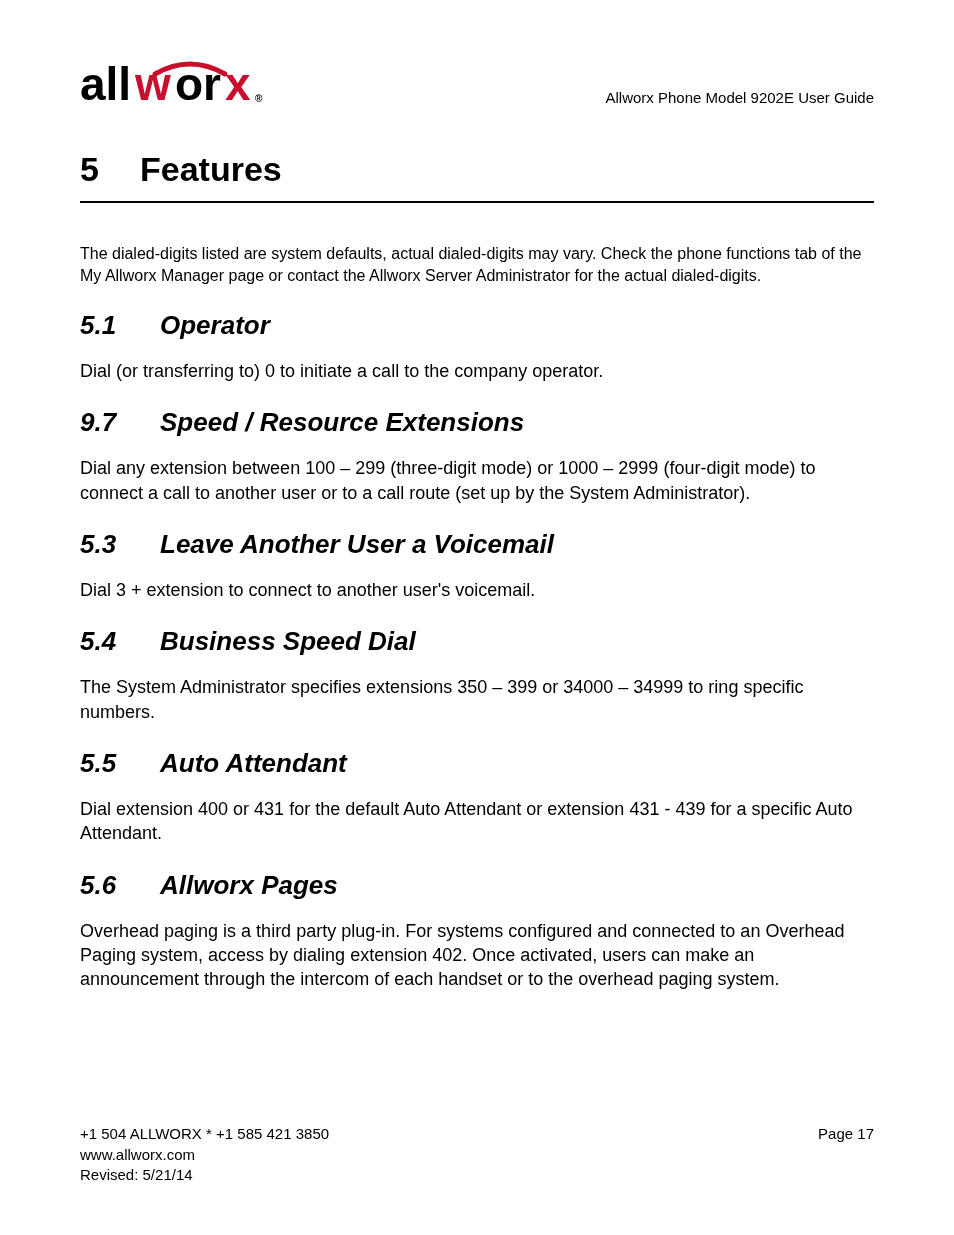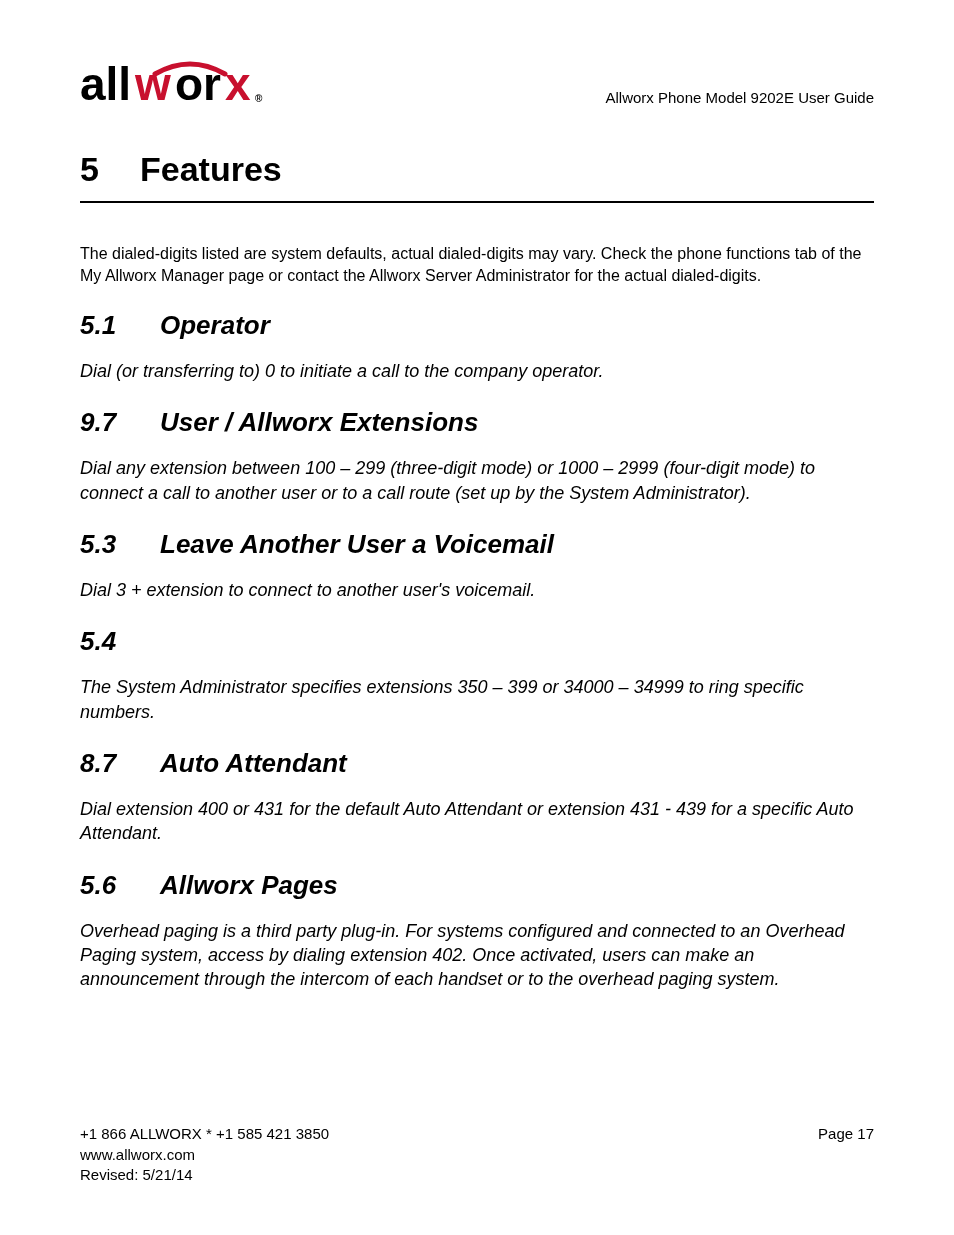--- a/index.html
+++ b/index.html
@@ -48,21 +48,20 @@
     margin-top: 24px;
     margin-bottom: 18px;
     display: flex;
     font-style: italic;
   }
   .section-heading .num { width: 80px; display: inline-block; }
   .section-body {
     font-size: 18px;
     line-height: 1.35;
     margin-bottom: 10px;
-    font-style: italic;
   }
   .footer {
     position: absolute;
     bszínze: #000;
     left: 80px;
     right: 80px;
     bottom: 50px;
     font-size: 15px;
     line-height: 1.35;
   }
@@ -96,47 +95,48 @@
 <p class="intro">The dialed-digits listed are system defaults, actual dialed-digits may vary. Check the phone functions tab of the My Allworx Manager page or contact the Allworx Server Administrator for the actual dialed-digits.</p>
 
 <h2 class="section-heading">
   <span class="num">5.1</span>
   <span>Operator</span>
 </h2>
 <p class="section-body">Dial (or transferring to) 0 to initiate a call to the company operator.</p>
 
 <h2 class="section-heading">
   <span class="num">9.7</span>
-  <span>User / Allworx Extensions</span>
+  <span>Speed / Resource Extensions</span>
 </h2>
 <p class="section-body">Dial any extension between 100 – 299 (three-digit mode) or 1000 – 2999 (four-digit mode) to connect a call to another user or to a call route (set up by the System Administrator).</p>
 
 <h2 class="section-heading">
   <span class="num">5.3</span>
   <span>Leave Another User a Voicemail</span>
 </h2>
 <p class="section-body">Dial 3 + extension to connect to another user's voicemail.</p>
 
 <h2 class="section-heading">
   <span class="num">5.4</span>
+  <span>Business Speed Dial</span>
 </h2>
 <p class="section-body">The System Administrator specifies extensions 350 – 399 or 34000 – 34999 to ring specific numbers.</p>
 
 <h2 class="section-heading">
-  <span class="num">8.7</span>
+  <span class="num">5.5</span>
   <span>Auto Attendant</span>
 </h2>
 <p class="section-body">Dial extension 400 or 431 for the default Auto Attendant or extension 431 - 439 for a specific Auto Attendant.</p>
 
 <h2 class="section-heading">
   <span class="num">5.6</span>
   <span>Allworx Pages</span>
 </h2>
 <p class="section-body">Overhead paging is a third party plug-in. For systems configured and connected to an Overhead Paging system, access by dialing extension 402. Once activated, users can make an announcement through the intercom of each handset or to the overhead paging system.</p>
 
 <div class="footer">
   <div class="footer-row">
-    <span>+1 866 ALLWORX * +1 585 421 3850</span>
+    <span>+1 504 ALLWORX * +1 585 421 3850</span>
     <span>Page 17</span>
   </div>
   <div>www.allworx.com</div>
   <div>Revised: 5/21/14</div>
 </div>
 
 </body></html>

